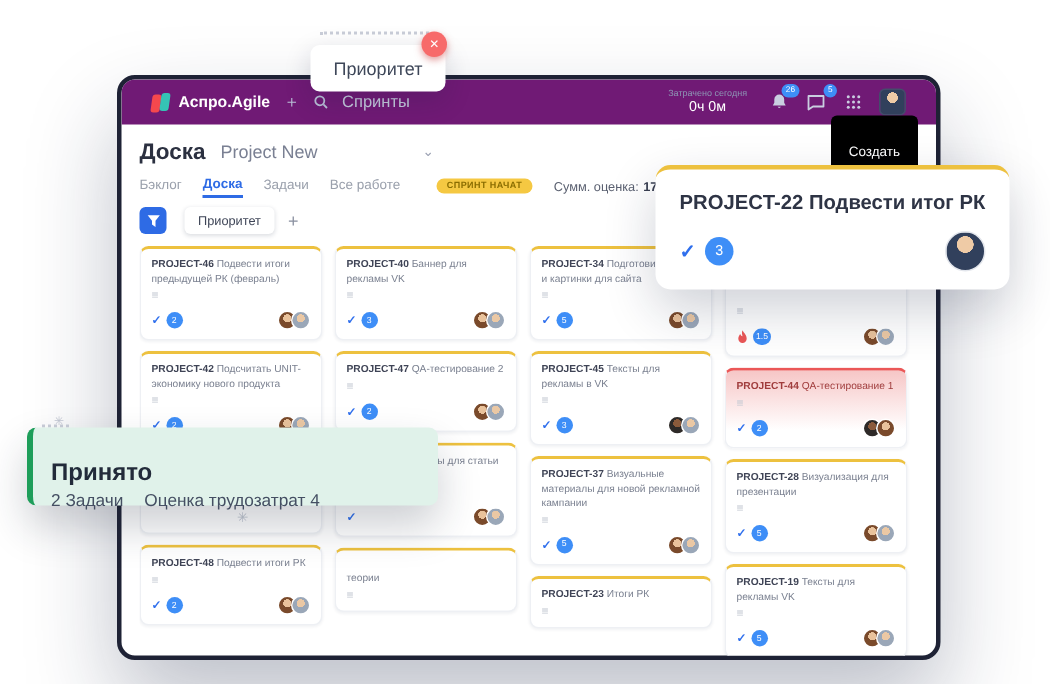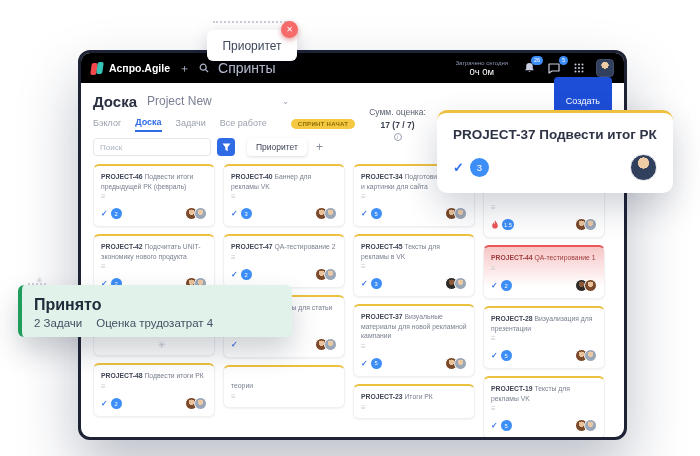--- a/index.html
+++ b/index.html
@@ -5,55 +5,55 @@
   * { margin:0; padding:0; box-sizing:border-box; }
   html,body { width:700px; height:456px; background:#fff; overflow:hidden;
     font-family:"Liberation Sans", sans-serif; }
 
   
   .window { position:absolute; left:78px; top:50px; width:549px; height:390px;
     border:3px solid #1E2235; border-radius:12px; background:#fff; overflow:hidden;
     box-shadow:0 30px 60px rgba(23,32,64,.28); }
 
   
-  .nav { height:30px; background:#000000; display:flex; align-items:center; padding:0 10px; gap:9px; }
+  .nav { height:30px; background:#701a75; display:flex; align-items:center; padding:0 20px; gap:9px; }
   .logo { display:flex; align-items:center; gap:5px; }
   .logo-mark { width:13px; height:13px; position:relative; }
   .logo-mark i { position:absolute; width:6px; height:12px; border-radius:2px; }
   .logo-mark i:first-child { left:0; top:1px; background:#F5484D; transform:skewX(-8deg); }
   .logo-mark i:last-child { left:6px; top:0; background:#35C4B5; transform:skewX(-8deg); }
   .logo-text { color:#fff; font-size:10.5px; font-weight:bold; }
   .nav-ic { color:#B9BFD6; font-size:11px; line-height:1; cursor:pointer; display:flex; align-items:center; }
-  .nav-menu { color:#C3C8DB; font-size:14px; }
+  .nav-menu { color:#C3C8DB; font-size:11px; }
   .nav-spacer { flex:1; }
   .time-block { text-align:center; margin-right:4px; }
   .time-label { font-size:6px; color:#8E96B5; }
   .time-value { font-size:9.5px; color:#fff; }
   .ic-wrap { position:relative; width:16px; height:16px; display:flex; align-items:center; justify-content:center; cursor:pointer; }
   .ic-badge { position:absolute; top:-4px; right:-6px; background:#3E8EF7; color:#fff;
     font-size:5.5px; border-radius:5px; padding:1px 3px; line-height:1.2; }
   .nav-avatar { width:18px; height:18px; border-radius:4px;
     background:radial-gradient(circle at 50% 32%, #EFCBA6 0 26%, #31405C 27% 100%); border:1px solid #444C6B; }
 
   
   .content { padding:6px 12px 0 12px; }
   .hdr-row { display:flex; align-items:center; height:24px; }
   .hdr-title { font-size:15px; font-weight:bold; color:#2B3040; margin-right:10px; }
   .hdr-proj { font-size:12px; color:#7A8093; }
   .hdr-chevron { font-size:9px; color:#9AA0B2; margin-left:70px; }
   .hdr-spacer { flex:1; }
-  .btn-create { background:#1d4ed8; color:#fff; font-size:9px; border:none; border-radius:4px;
+  .btn-create { background:#000000; color:#fff; font-size:9px; border:none; border-radius:4px;
     padding:19px 12px; cursor:pointer; }
 
   .tabs-row { display:flex; align-items:center; margin-top:3px; height:16px; gap:14px; }
   .tab { font-size:9px; color:#9AA0AC; padding-bottom:3px; cursor:pointer; }
   .tab.active { color:#2E6BE5; border-bottom:2px solid #2E6BE5; font-weight:bold; }
   .sprint-pill { background:#F5C842; color:#8A6D00; font-size:6px; font-weight:bold;
     letter-spacing:.3px; border-radius:7px; padding:2px 7px; margin-left:10px; }
-  .summary { font-size:8.5px; color:#5A6070; display:flex; align-items:center; gap:3px;flex-direction:column; }
+  .summary { font-size:8.5px; color:#5A6070; display:flex; align-items:center; gap:3px; }
   .summary b { color:#3A3F51; }
   .info-ic { width:8px; height:8px; border:1px solid #9AA0B2; border-radius:50%; color:#9AA0B2;
     font-size:6px; display:inline-flex; align-items:center; justify-content:center; font-style:italic; }
 
   .filter-row { display:flex; align-items:center; margin-top:6px; gap:6px; }
   .search-input { width:118px; height:18px; border:1px solid #E3E6EC; border-radius:4px;
     font-size:8px; padding:0 6px; color:#3A3F51; outline:none; font-family:inherit; }
   .search-input::placeholder { color:#ABB1BF; }
   .btn-funnel { width:18px; height:18px; background:#2E6BE5; border:none; border-radius:4px;
     display:flex; align-items:center; justify-content:center; cursor:pointer; margin-right:6px; }
@@ -110,21 +110,21 @@
   .task-popup .pt { font-size:13.5px; font-weight:bold; color:#2E3445; }
   .task-popup .prow { display:flex; align-items:center; margin-top:12px; }
   .task-popup .pchk { color:#2F6FED; font-weight:bold; font-size:13px; margin-right:6px; }
   .task-popup .pbadge { width:19px; height:19px; border-radius:50%; background:#3E8EF7; color:#fff;
     font-size:9.5px; display:flex; align-items:center; justify-content:center; }
   .task-popup .pav { margin-left:auto; width:27px; height:27px; border-radius:50%;
     background:radial-gradient(circle at 50% 32%, #EFCBA6 0 26%, #31405C 27% 100%); border:1px solid #E3E6EC; }
 
   .tip-accepted { position:absolute; left:18px; top:285px; width:274px; height:52px; background:#E0F2EA;
     border-left:4px solid #1E9E5A; border-radius:6px; box-shadow:0 14px 28px rgba(30,40,60,.22);
-    padding:11px 12px; z-index:20; }
+    padding:22px 12px; z-index:20; }
   .tip-accepted .at { font-size:16px; font-weight:bold; color:#222B3A; }
   .tip-accepted .am { font-size:11.5px; color:#454F63; margin-top:3px; display:flex; gap:14px; }
 
   .decor { position:absolute; color:#C2C7D2; z-index:5; }
   .decor.sparkle1 { left:158px; top:340px; font-size:9px; }
   .decor.sparkle2 { left:36px; top:276px; font-size:8px; }
   .decor.dotline { left:28px; top:283px; width:18px; border-top:2px dotted #C9CDD8; }
 
   svg { display:block; }
 </style>
@@ -200,21 +200,20 @@
       <span class="tab">Все работе</span>
       <span class="sprint-pill">СПРИНТ НАЧАТ</span>
       <span class="summary">
         <span>Сумм. оценка:</span>
         <b>17 (7 / 7)</b>
         <span class="info-ic">i</span>
       </span>
     </div>
 
     <div class="filter-row">
-      <input class="search-input" placeholder="Поиск" style="">
       <button class="btn-funnel">
         <svg width="9" height="9" viewBox="0 0 10 10">
             <path d="M0.5 0.5h9L6.3 4.6v4.6L3.7 7.4V4.6z" fill="#fff"></path>
           </svg>
       </button>
       <span class="chip">Приоритет</span>
       <span class="plus-btn">+</span>
     </div>
 
     <div class="board">
@@ -417,21 +416,21 @@
 
 <div class="tip-dots"></div>
 <div class="tip-priority">
   <span>Приоритет</span>
 </div>
 <div class="close-bubble">
   <span>✕</span>
 </div>
 
 <div class="task-popup">
-  <div class="pt">PROJECT-37 Подвести итог РК</div>
+  <div class="pt">PROJECT-22 Подвести итог РК</div>
   <div class="prow">
     <span class="pchk">✓</span>
     <span class="pbadge">3</span>
     <span class="pav"></span>
   </div>
 </div>
 
 <div class="decor dotline"></div>
 <div class="decor sparkle2">✳</div>
 <div class="tip-accepted">

